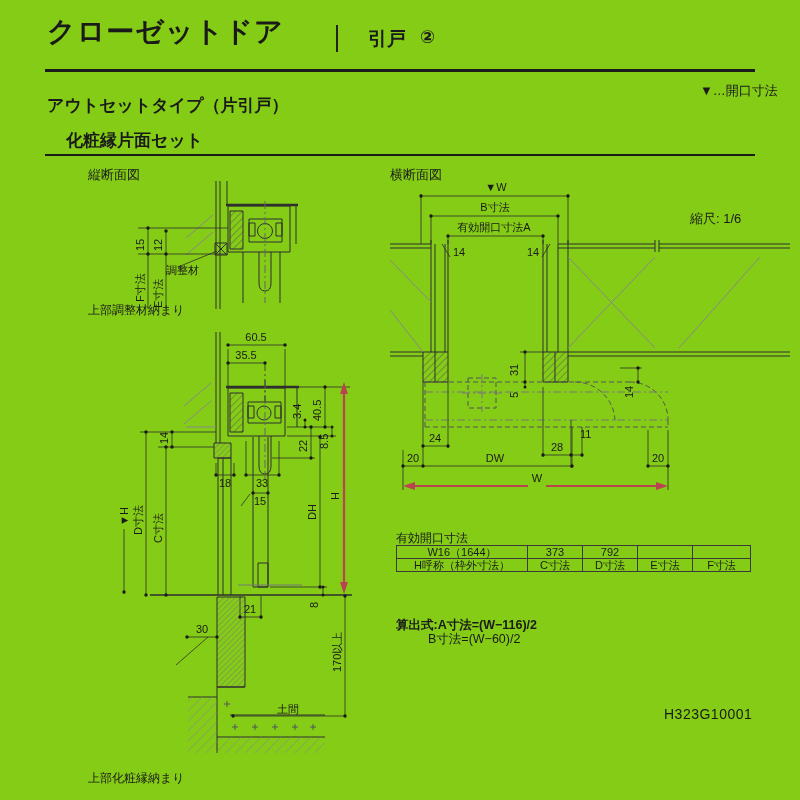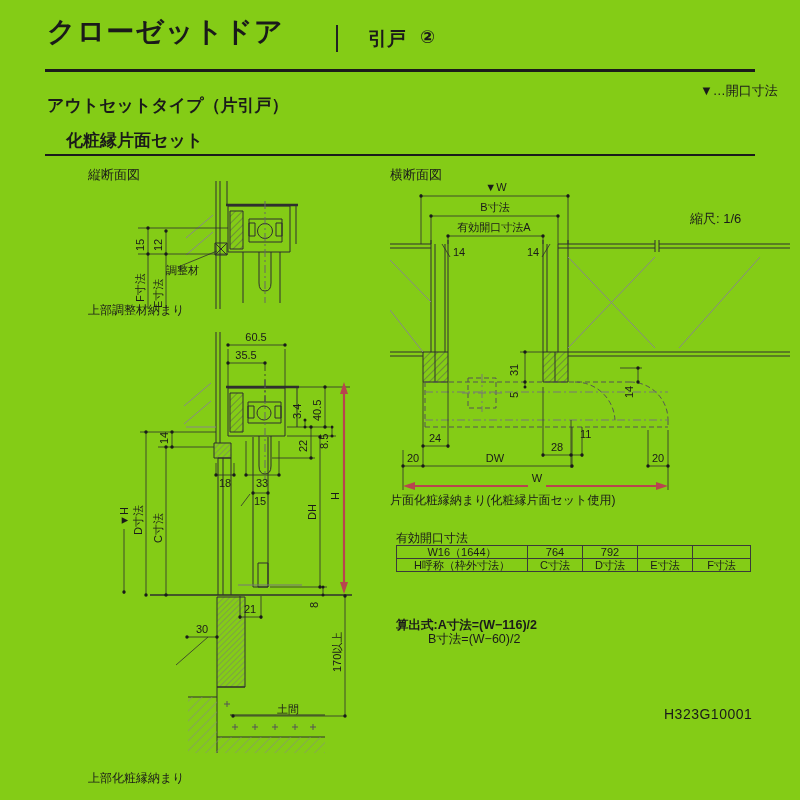--- a/index.html
+++ b/index.html
@@ -313,35 +313,34 @@
     </g>
     <defs>
       <pattern id="hb" width="5" height="5" patternUnits="userSpaceOnUse" patternTransform="rotate(45)">
         <line x1="0" y1="0" x2="0" y2="5" stroke="#555" stroke-width="1"></line>
       </pattern>
     </defs>
   </svg>
 
   <div class="abs cap" style="left:88px;top:302px;">上部調整材納まり</div>
   <div class="abs cap" style="left:88px;top:770px;">上部化粧縁納まり</div>
-  <div class="abs cap" style="left:390px;top:492px;">片面化粧縁納まり(化粧縁片面セット使用)</div>
 
   <div class="abs tbl-title" style="left:396px;top:530px;">有効開口寸法</div>
   <table class="dims abs" style="left:396px;top:545px;width:354px;border:1.5px solid #3a3a3a;">
     <colgroup>
         <col style="width:131px">
         <col style="width:55px">
         <col style="width:55px">
         <col style="width:55px">
         <col style="width:58px">
       </colgroup>
     <tbody>
       <tr>
         <td>W16（1644）</td>
-          <td>764</td>
+          <td>373</td>
           <td>792</td>
           <td></td>
           <td></td>
       </tr>
       <tr>
         <td>H呼称（枠外寸法）</td>
           <td>C寸法</td>
           <td>D寸法</td>
           <td>E寸法</td>
           <td>F寸法</td>

